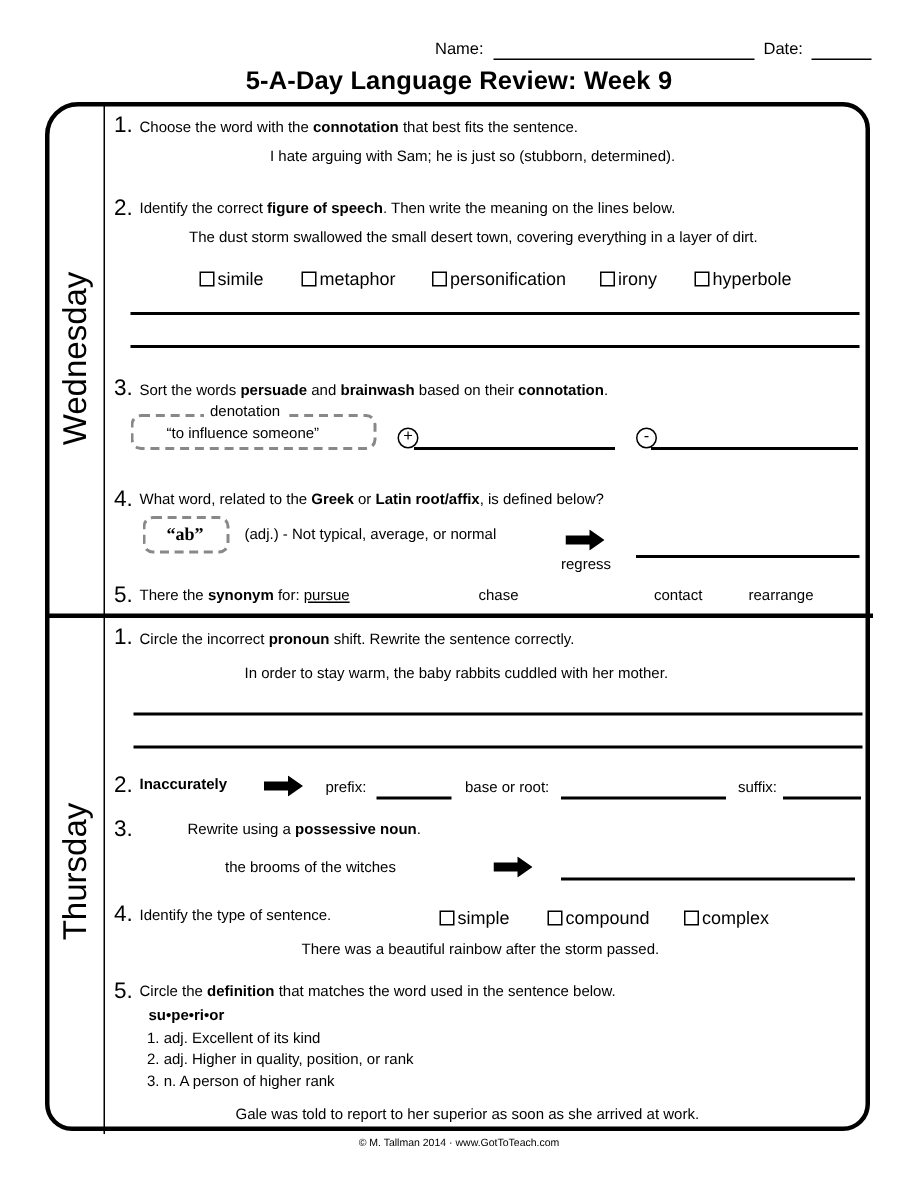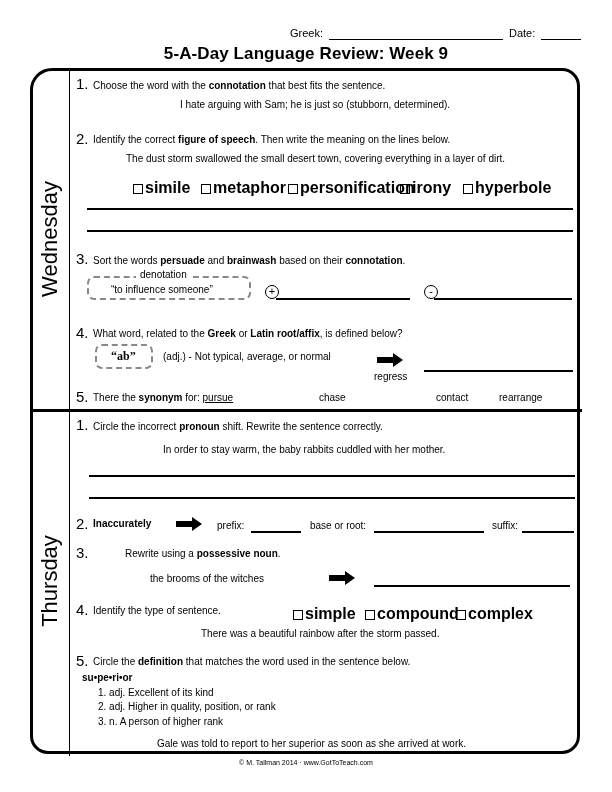--- a/index.html
+++ b/index.html
@@ -10,31 +10,31 @@
   .title{font-weight:bold;font-size:17px;left:0;width:612px;text-align:center;top:44px;letter-spacing:0.1px;}
   .frame{left:30px;top:68px;width:550px;height:686px;border:3px solid #000;border-radius:22px 18px 18px 18px;box-sizing:border-box;}
   .vdiv{left:69px;top:70px;width:0;height:686px;border-left:1.5px solid #000;}
   .hdiv{left:30px;top:409px;width:552px;height:0;border-top:3px solid #000;}
   .day{font-size:22px;font-weight:normal;transform:rotate(-90deg);transform-origin:center center;white-space:nowrap;text-align:center;width:200px;}
   .qnum{font-size:15px;font-weight:normal;}
   .qt{font-size:10px;white-space:nowrap;}
   .qt b{font-weight:bold;}
   .center{font-size:10px;white-space:nowrap;}
   .line{border-bottom:2px solid #000;height:0;}
-  .cb{font-size:16px;font-weight:bold;white-space:nowrap;}
+  .cb{font-size:12px;font-weight:normal;white-space:nowrap;}
   .cb .box{display:inline-block;width:8px;height:8px;border:1.2px solid #000;margin-right:2px;vertical-align:-1px;}
   .dash{border:2px dashed #888;border-radius:7px;box-sizing:border-box;}
   .circ{width:14px;height:14px;border:1.5px solid #000;border-radius:50%;box-sizing:border-box;font-size:11px;line-height:11px;text-align:center;}
   .arrow{width:26px;height:14px;}
   .foot{font-size:7px;left:0;width:612px;text-align:center;top:759px;}
 </style>
 </head>
 <body>
 
-<div class="abs hdr-label" style="left:290px;top:27px;">Greek:</div>
+<div class="abs hdr-label" style="left:290px;top:27px;">Name:</div>
 <div class="abs uline" style="left:329px;top:39px;width:174px;"></div>
 <div class="abs hdr-label" style="left:509px;top:27px;">Date:</div>
 <div class="abs uline" style="left:541px;top:39px;width:40px;"></div>
 <div class="abs title">5-A-Day Language Review: Week 9</div>
 
 <div class="abs frame"></div>
 <div class="abs vdiv"></div>
 <div class="abs hdiv"></div>
 
 <div class="abs day" style="left:-50px;top:226px;">Wednesday</div>
@@ -110,19 +110,19 @@
 
 <div class="abs qnum" style="left:76px;top:601px;">4.</div>
 <div class="abs qt" style="left:93px;top:605px;">Identify the type of sentence.</div>
 <div class="abs cb" style="left:293px;top:605px;"><span class="box"></span><span>simple</span></div>
 <div class="abs cb" style="left:365px;top:605px;"><span class="box"></span><span>compound</span></div>
 <div class="abs cb" style="left:456px;top:605px;"><span class="box"></span><span>complex</span></div>
 <div class="abs center" style="left:201px;top:628px;">There was a beautiful rainbow after the storm passed.</div>
 
 <div class="abs qnum" style="left:76px;top:652px;">5.</div>
 <div class="abs qt" style="left:93px;top:656px;"><span>Circle the </span><b>definition</b><span> that matches the word used in the sentence below.</span></div>
-<div class="abs qt" style="left:82px;top:672px;font-weight:bold;">su•pe•ri•or</div>
+<div class="abs qt" style="left:99px;top:672px;font-weight:bold;">su•pe•ri•or</div>
 <div class="abs qt" style="left:98px;top:687px;">1. adj. Excellent of its kind</div>
 <div class="abs qt" style="left:98px;top:701px;">2. adj. Higher in quality, position, or rank</div>
 <div class="abs qt" style="left:98px;top:716px;">3. n. A person of higher rank</div>
 <div class="abs center" style="left:157px;top:738px;">Gale was told to report to her superior as soon as she arrived at work.</div>
 
 <div class="abs foot">© M. Tallman 2014 · www.GotToTeach.com</div>
 
 </body></html>

